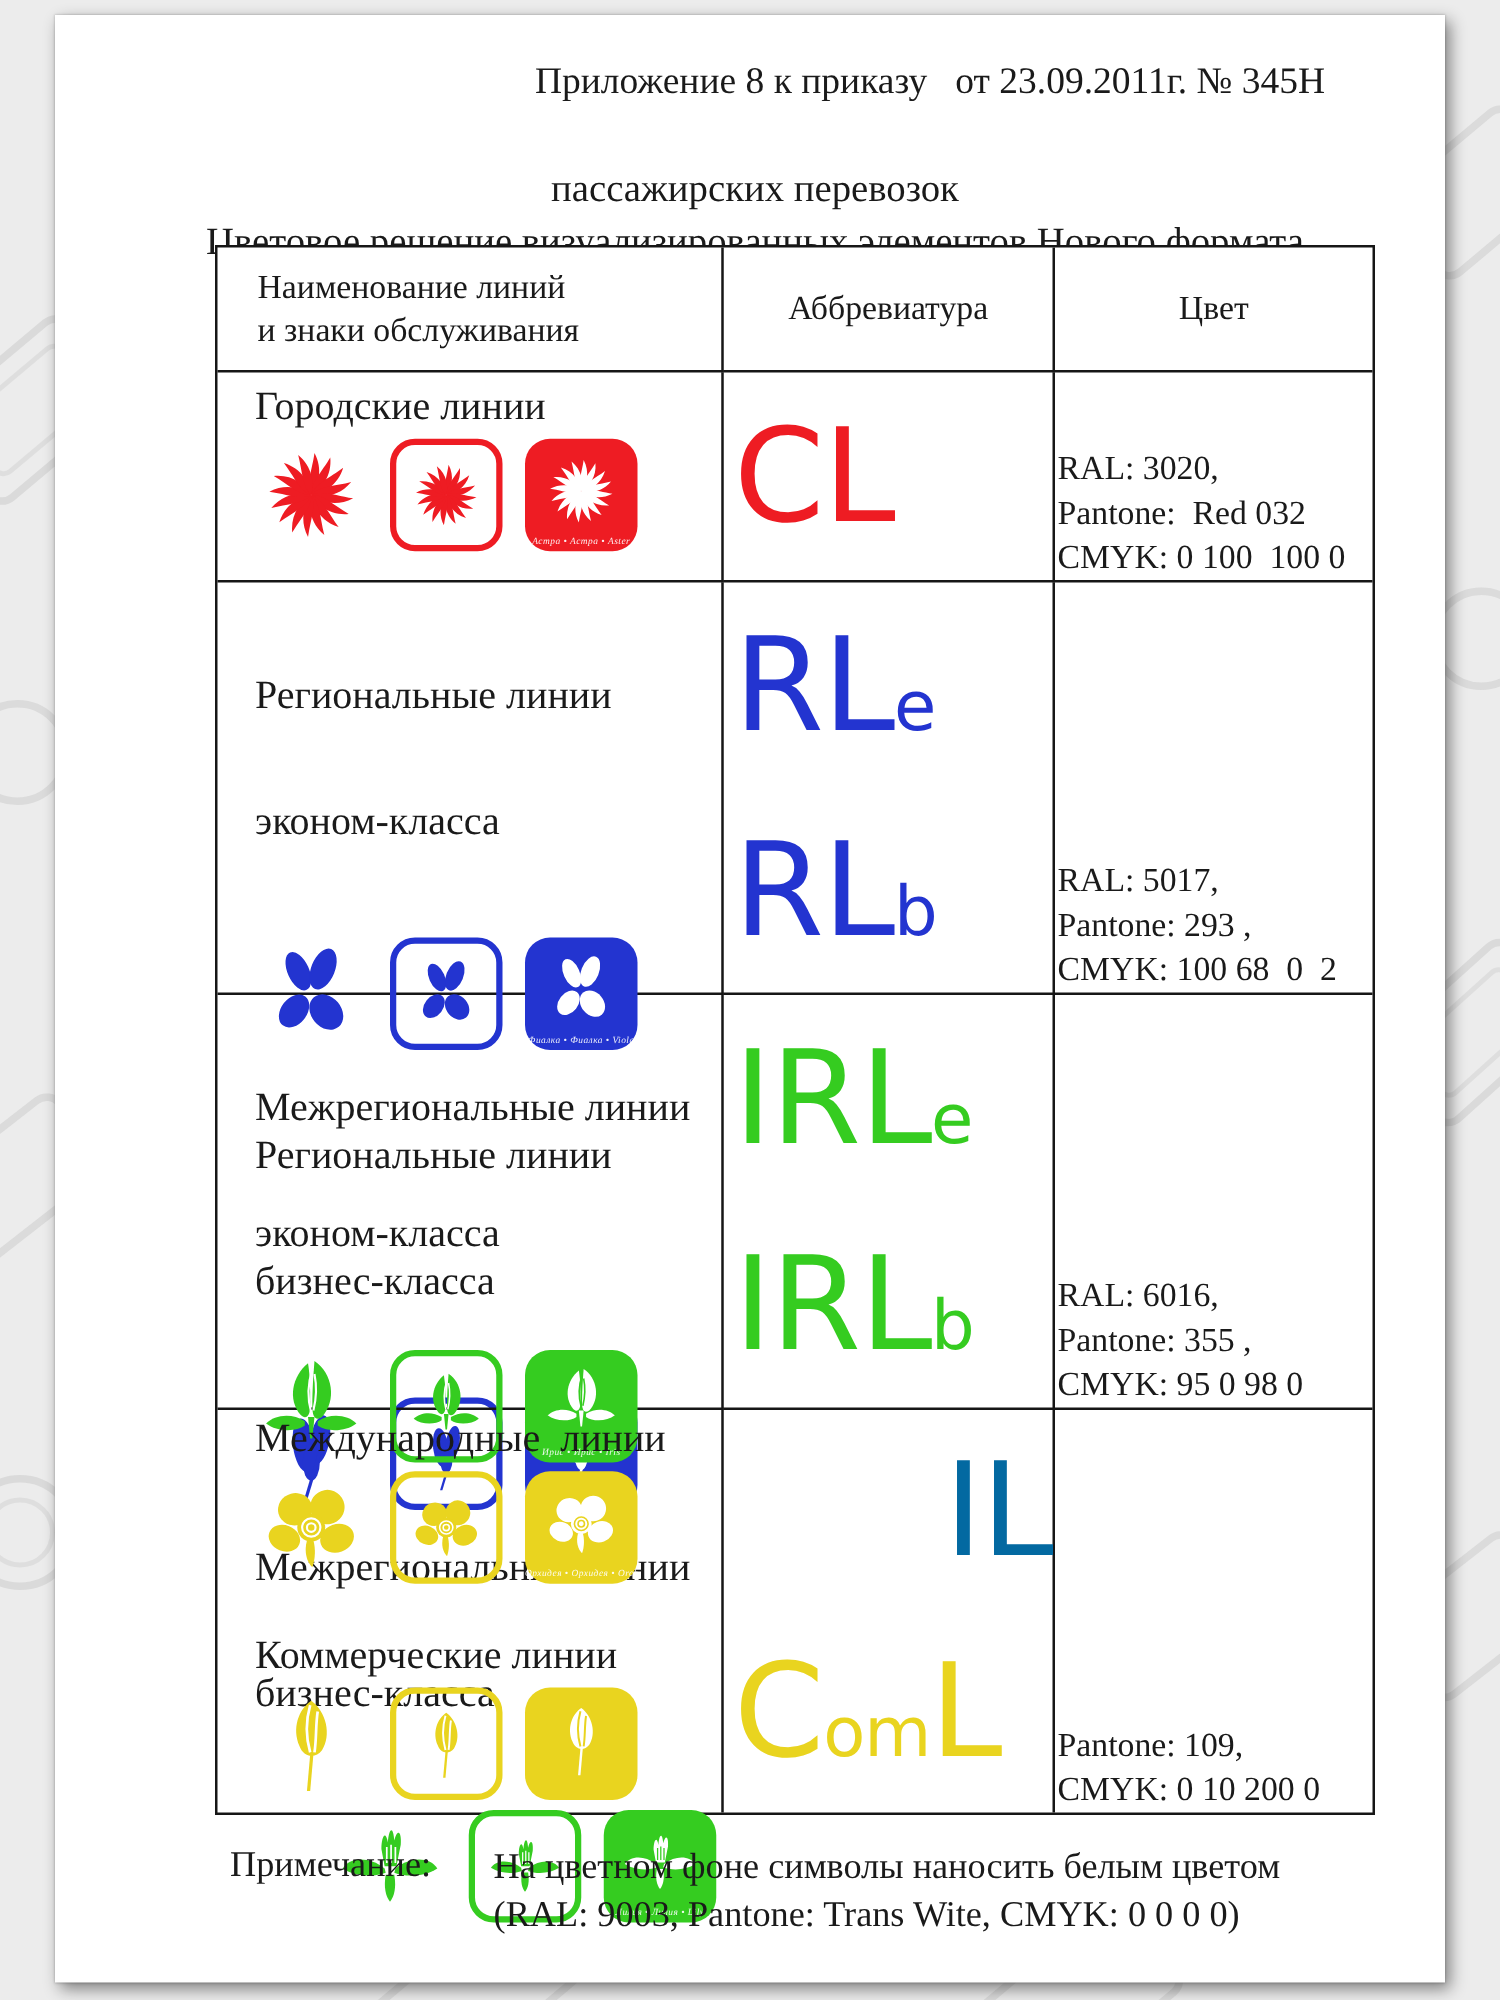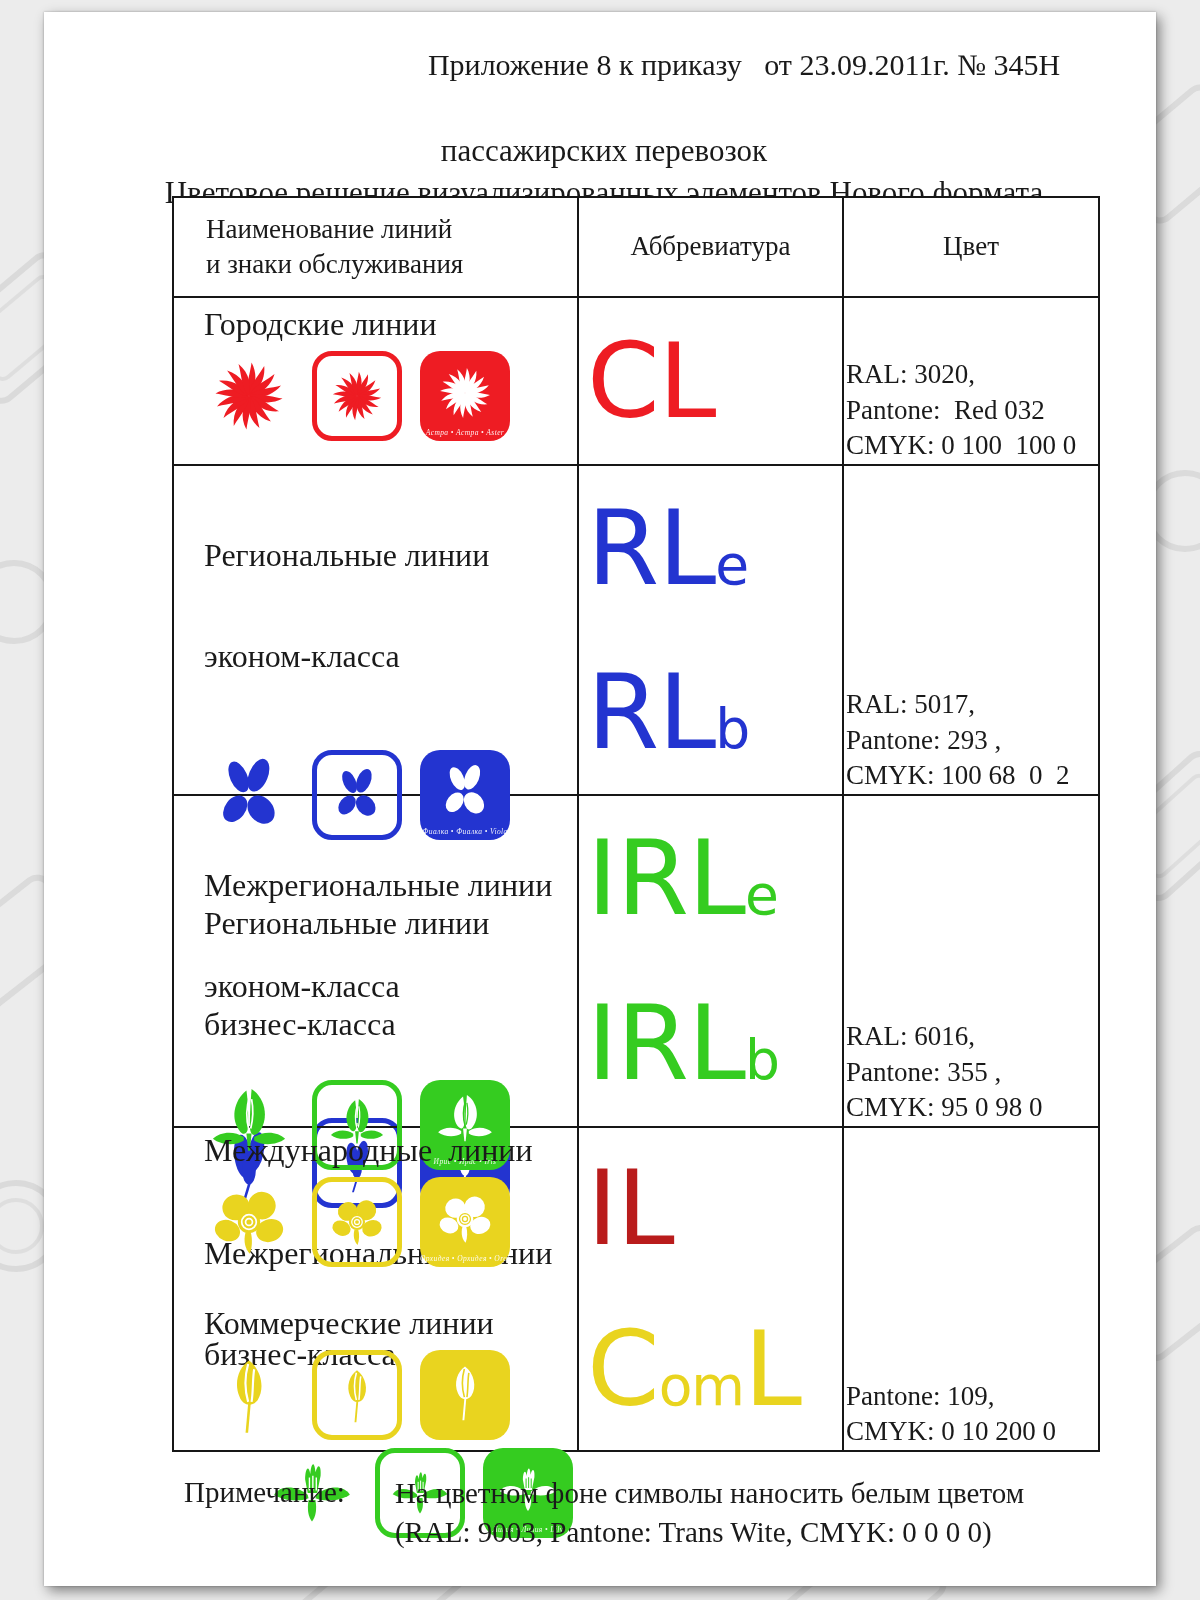--- a/index.html
+++ b/index.html
@@ -456,21 +456,21 @@
           <span class="icon filled">
             <svg viewBox="0 0 100 100">
                 <use href="#sym-tulip"></use>
               </svg>
             <span class="badge-caption"></span>
           </span>
         </div>
       </div>
     </div>
     <div class="cell abbr-cell last-row">
-      <div class="abbr" style="color: #b91c1c;"><span class="ab-big">IL</span><span class="ab-small"></span></div>
+      <div class="abbr" style="color: #0369a1; text-align: right;"><span class="ab-big">IL</span><span class="ab-small"></span></div>
       <div class="abbr" style="color: rgb(233, 212, 31);"><span class="ab-big">C</span><span class="ab-small">om</span><span class="ab-big">L</span></div>
     </div>
     <div class="cell color-cell last-col last-row">
       <div>Pantone: 109,</div>
       <div>CMYK: 0 10 200 0</div>
     </div>
 
   </div>
 
   <div class="note">

